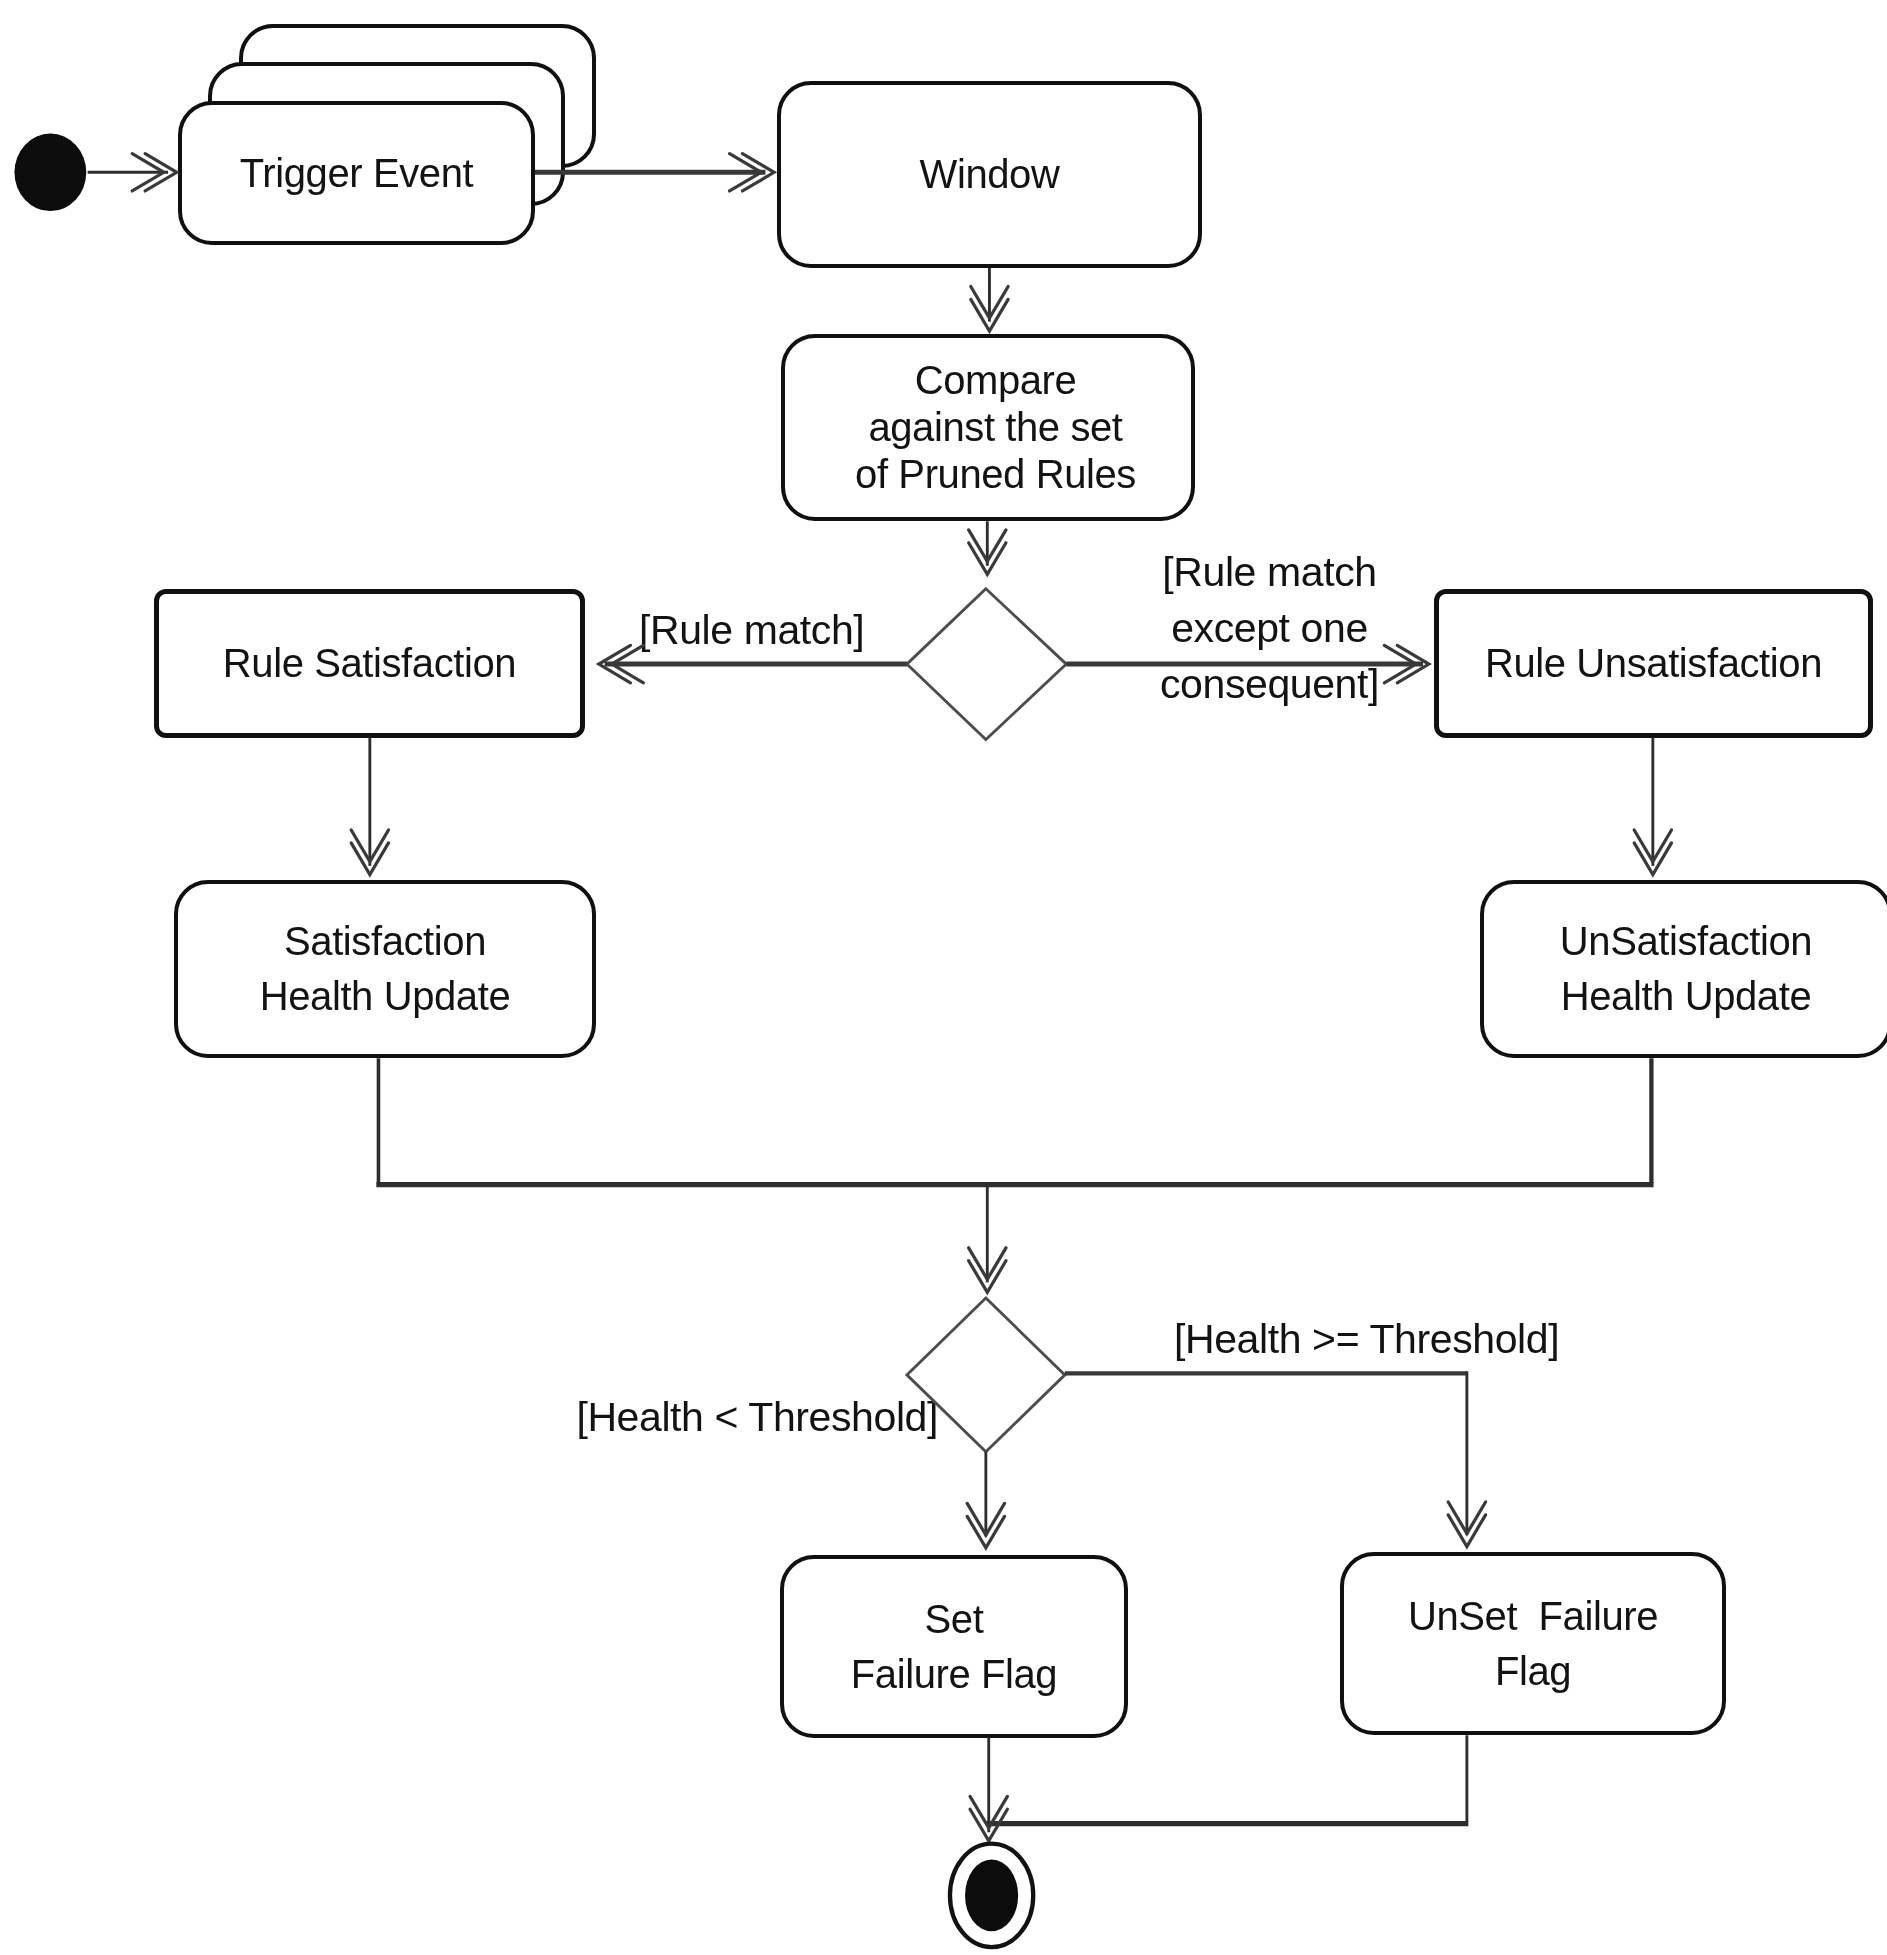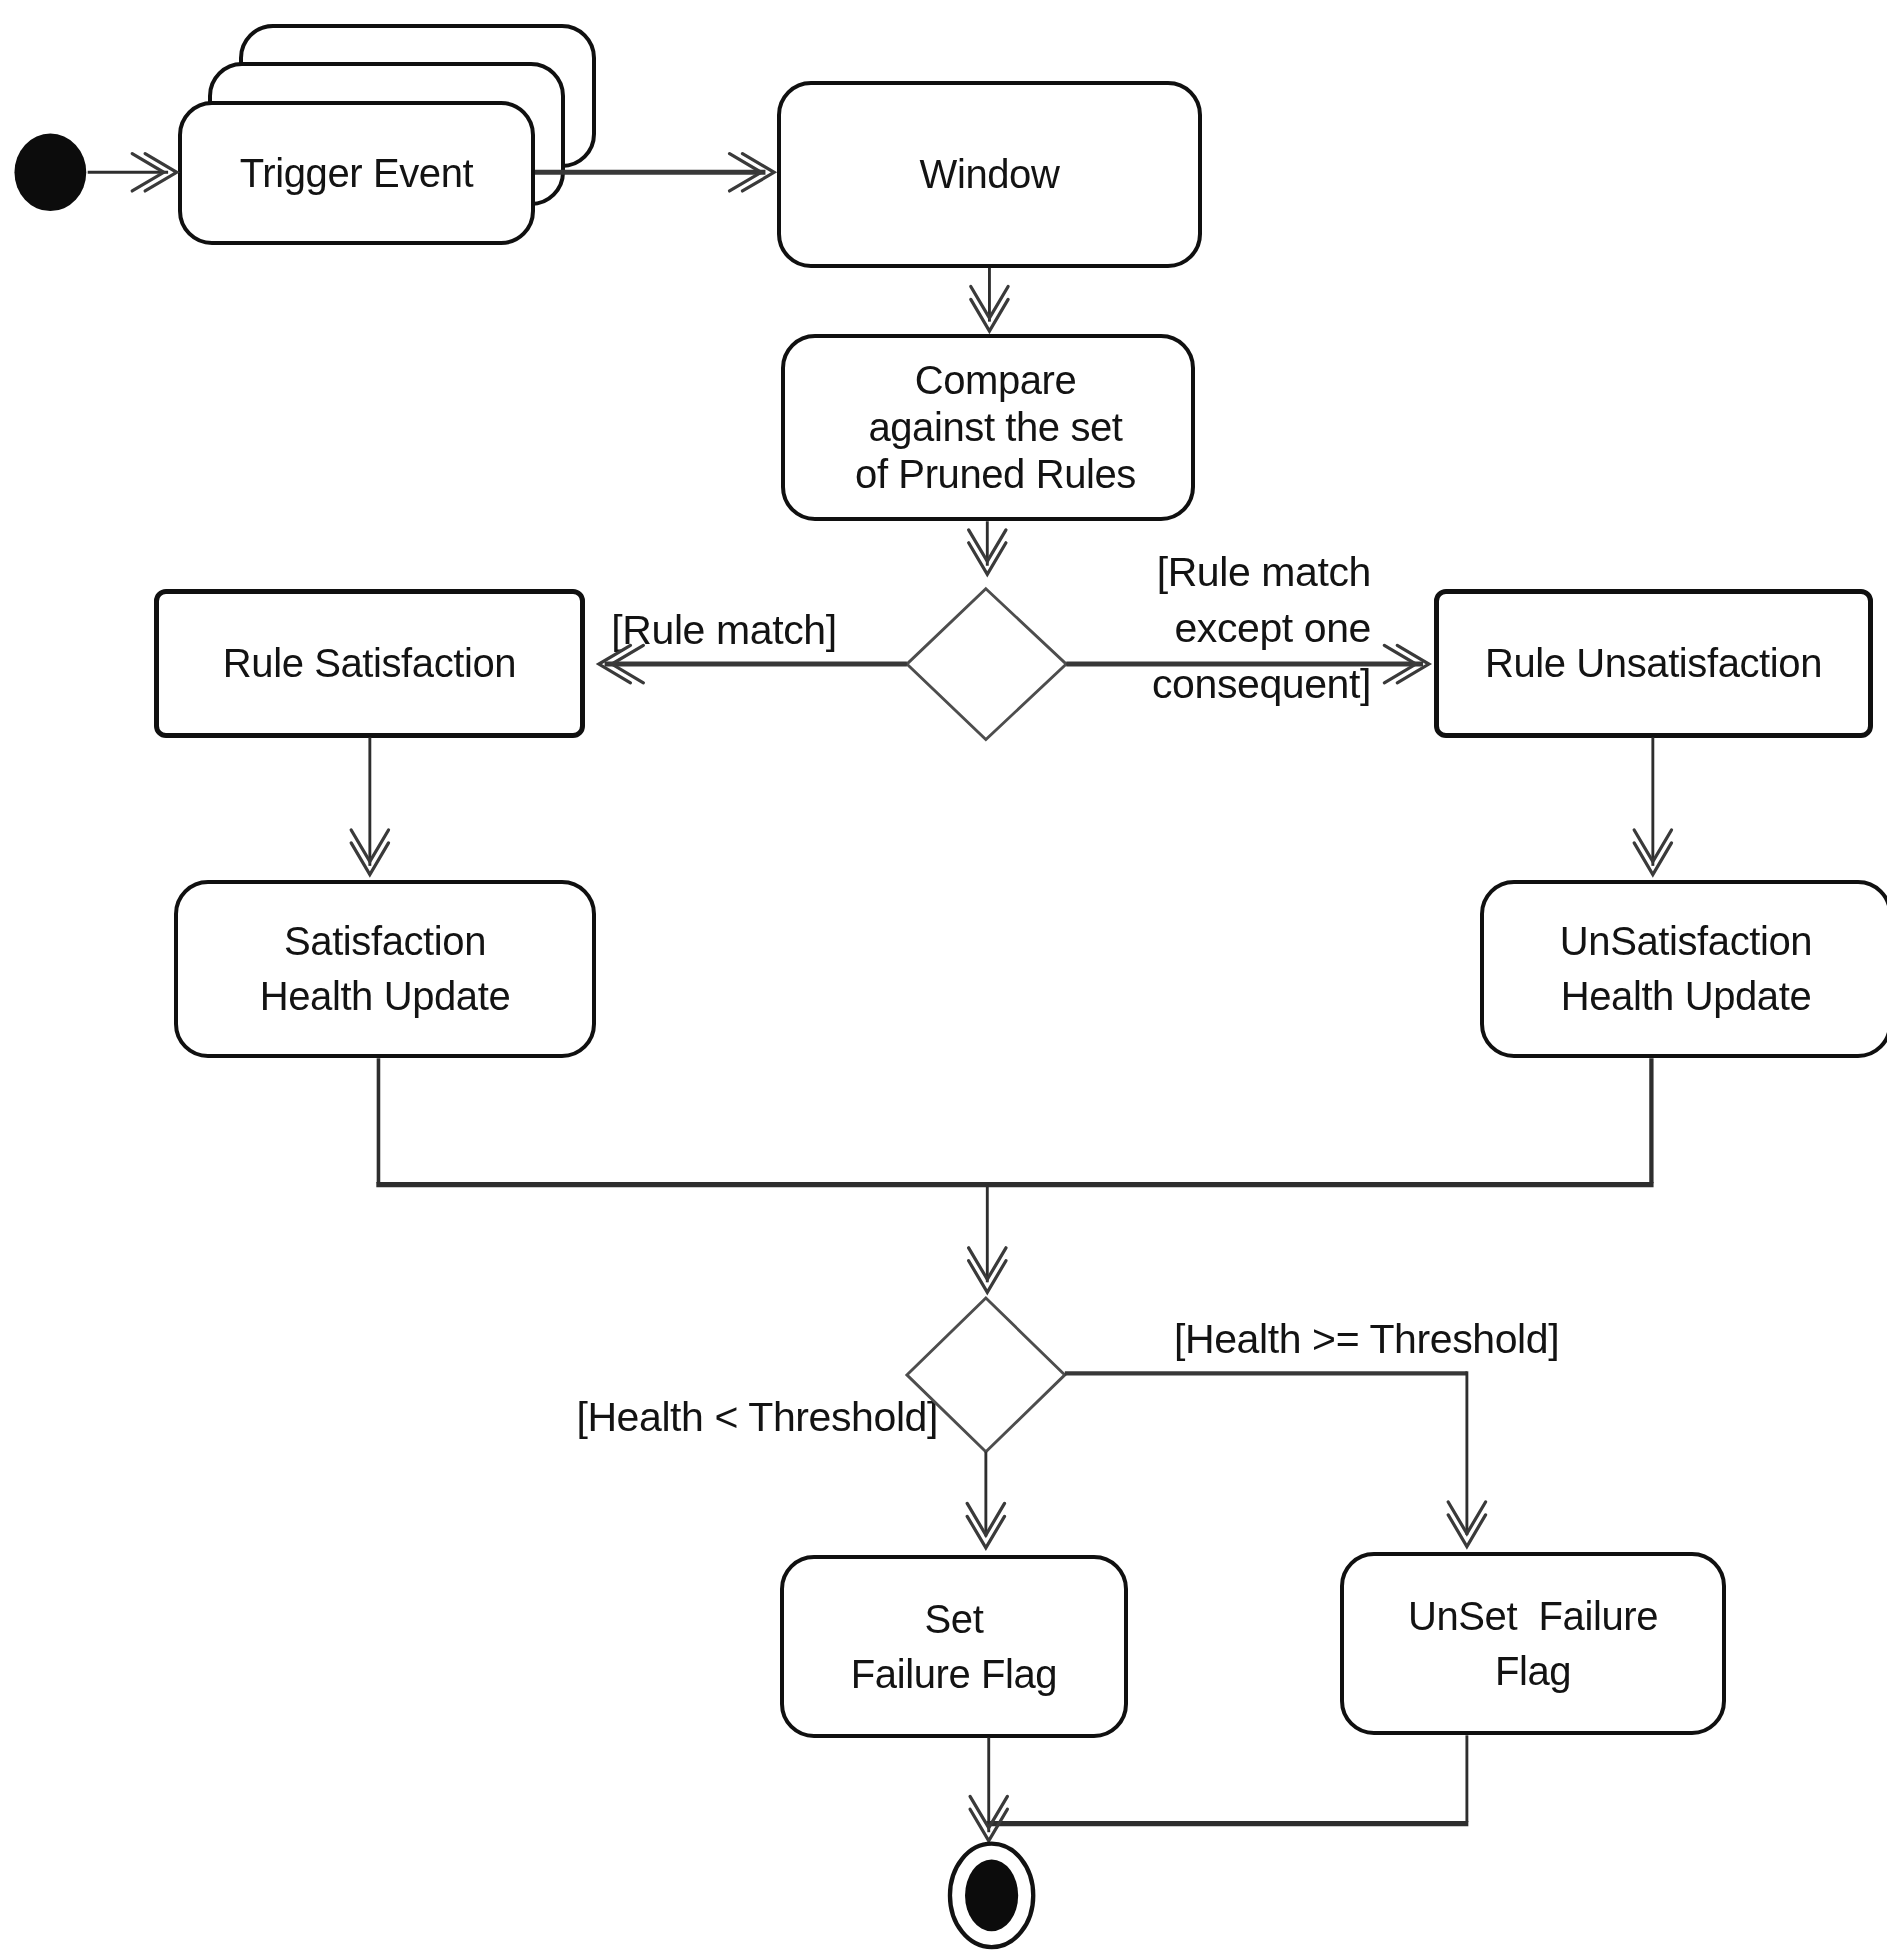--- a/index.html
+++ b/index.html
@@ -89,25 +89,25 @@
 <div class="node rounded" style="left:780px;top:1555px;width:348px;height:183px">
   <div class="tline">Set</div>
   <div class="tline">Failure Flag</div>
 </div>
 
 <div class="node rounded" style="left:1340px;top:1552px;width:386px;height:183px">
   <div class="tline">UnSet  Failure</div>
   <div class="tline">Flag</div>
 </div>
 
-<div class="edge-label" style="left:584px;top:602px;width:280px;text-align:center">
+<div class="edge-label" style="left:639px;top:602px;width:280px;">
   <span class="tline">[Rule match]</span>
 </div>
 
-<div class="edge-label" style="left:1112px;top:544px;width:259px;text-align:right">
+<div class="edge-label" style="left:1140px;top:544px;width:259px;text-align:center">
   <div class="tline">[Rule match</div>
   <div class="tline">except one</div>
   <div class="tline">consequent]</div>
 </div>
 
 <div class="edge-label" style="left:1174px;top:1311px;width:435px;">
   <span class="tline">[Health &gt;= Threshold]</span>
 </div>
 
 <div class="edge-label" style="left:522px;top:1389px;width:416px;text-align:right">

